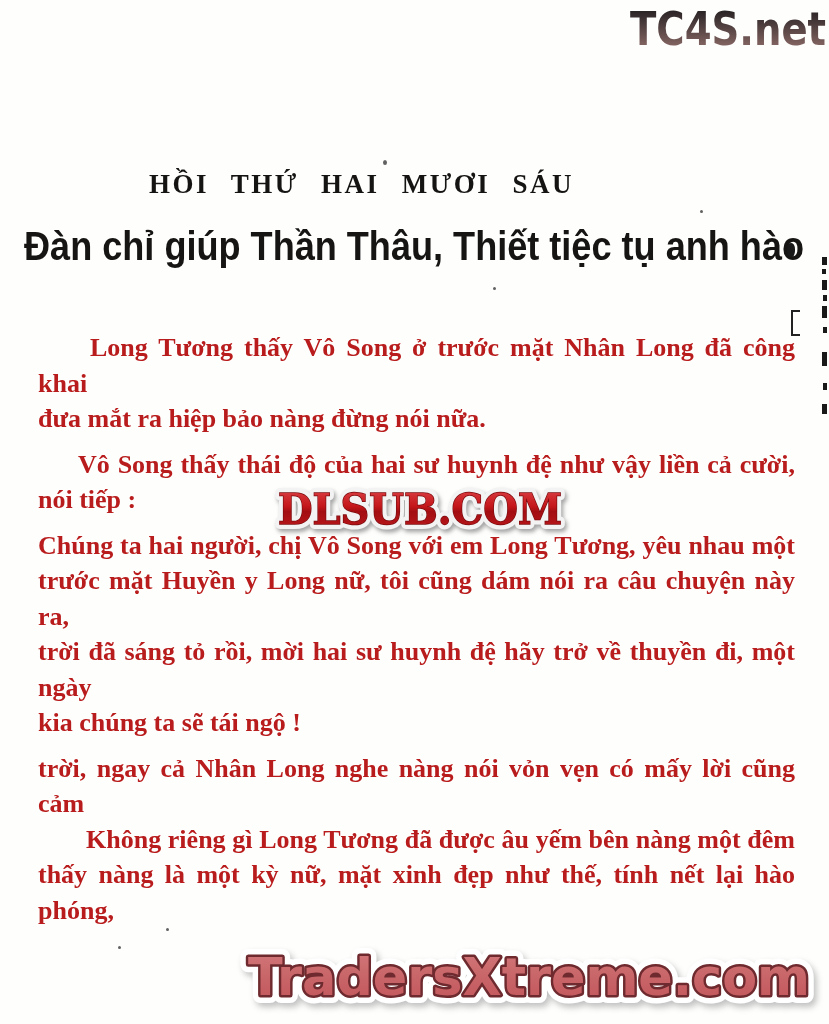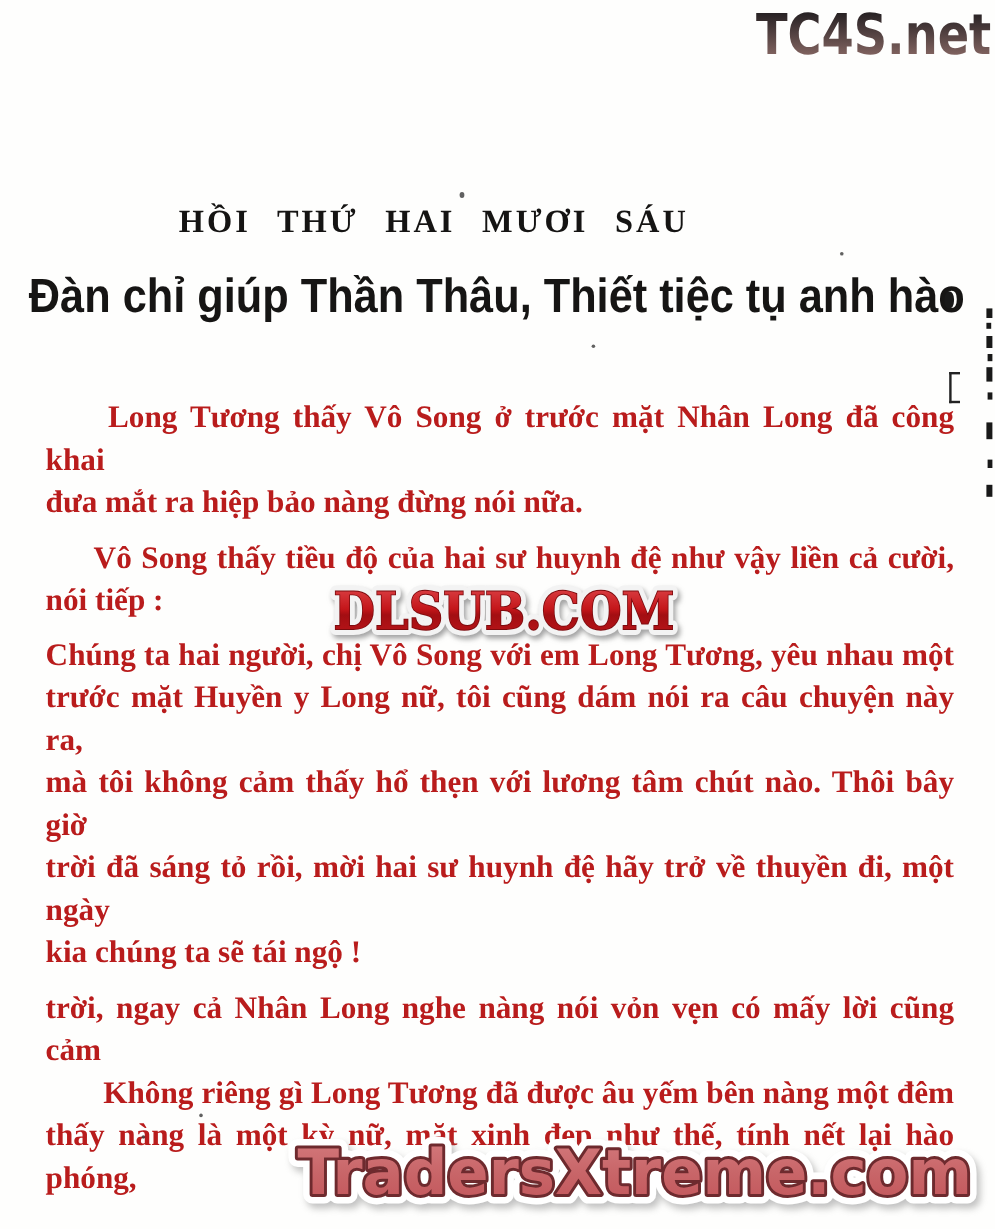--- a/index.html
+++ b/index.html
@@ -59,27 +59,26 @@
 <svg class="title-svg" width="790" height="62" viewBox="0 0 790 62">
   <text x="4" y="46" font-family="Liberation Sans, sans-serif" font-weight="bold" font-size="40" fill="#161514" textLength="780" lengthAdjust="spacingAndGlyphs">Đàn chỉ giúp Thần Thâu, Thiết tiệc tụ anh hào</text>
 </svg>
 
 <div class="body-text">
   <div class="para">
     <div class="pline ind-a">Long Tương thấy Vô Song ở trước mặt Nhân Long đã công khai</div>
     <div class="pline end">đưa mắt ra hiệp bảo nàng đừng nói nữa.</div>
   </div>
   <div class="para">
-    <div class="pline ind-b">Vô Song thấy tiều độ của hai sư huynh đệ như vậy liền cả cười,</div>
+    <div class="pline ind-b">Vô Song thấy thái độ của hai sư huynh đệ như vậy liền cả cười,</div>
     <div class="pline end">nói tiếp :</div>
   </div>
   <div class="para">
     <div class="pline">Chúng ta hai người, chị Vô Song với em Long Tương, yêu nhau một</div>
     <div class="pline">trước mặt Huyền y Long nữ, tôi cũng dám nói ra câu chuyện này ra,</div>
-    <div class="pline">mà tôi không cảm thấy hổ thẹn với lương tâm chút nào. Thôi bây giờ</div>
     <div class="pline">trời đã sáng tỏ rồi, mời hai sư huynh đệ hãy trở về thuyền đi, một ngày</div>
     <div class="pline end">kia chúng ta sẽ tái ngộ !</div>
   </div>
   <div class="para">
     <div class="pline">trời, ngay cả Nhân Long nghe nàng nói vỏn vẹn có mấy lời cũng cảm</div>
     <div class="pline ind-d">Không riêng gì Long Tương đã được âu yếm bên nàng một đêm</div>
     <div class="pline">thấy nàng là một kỳ nữ, mặt xinh đẹp như thế, tính nết lại hào phóng,</div>
   </div>
 </div>
 

